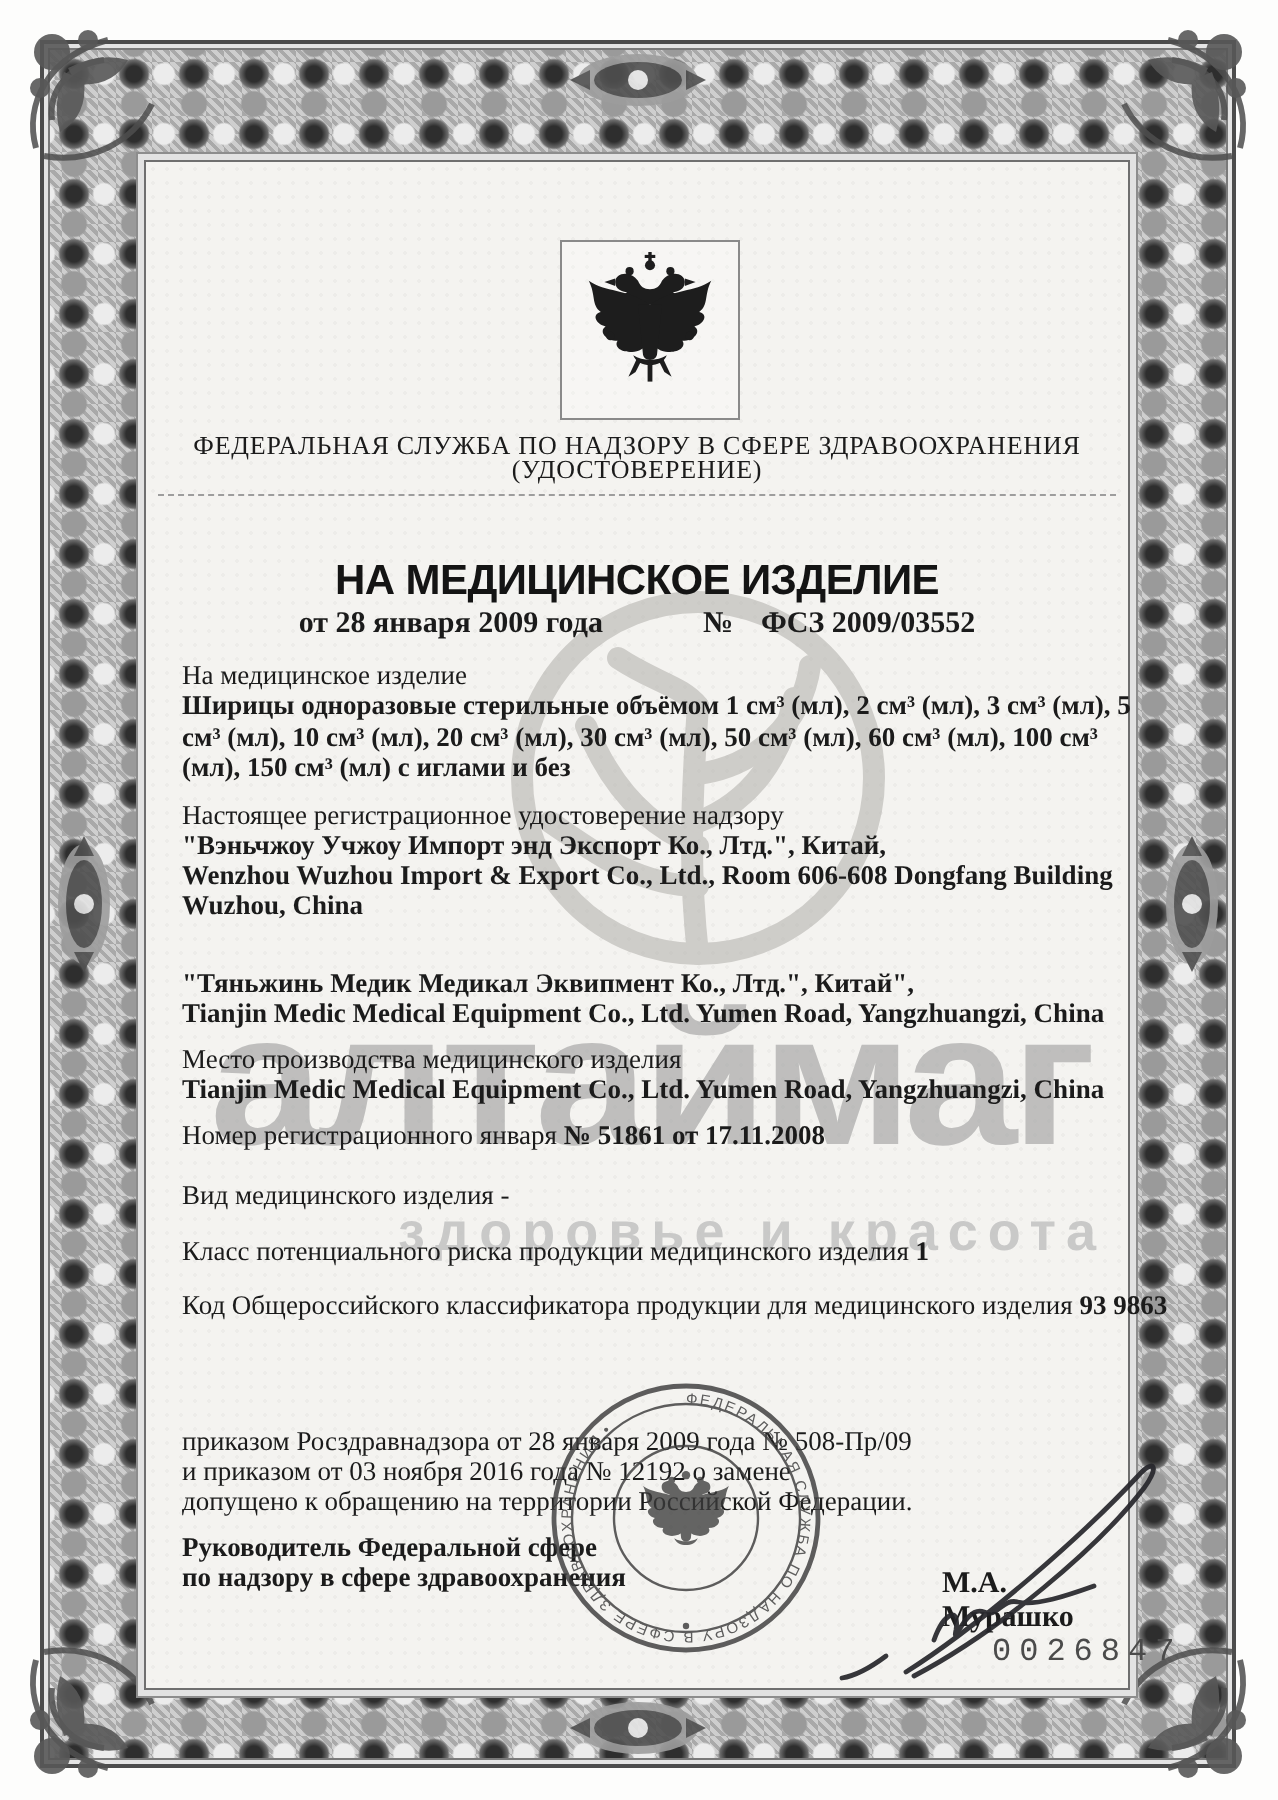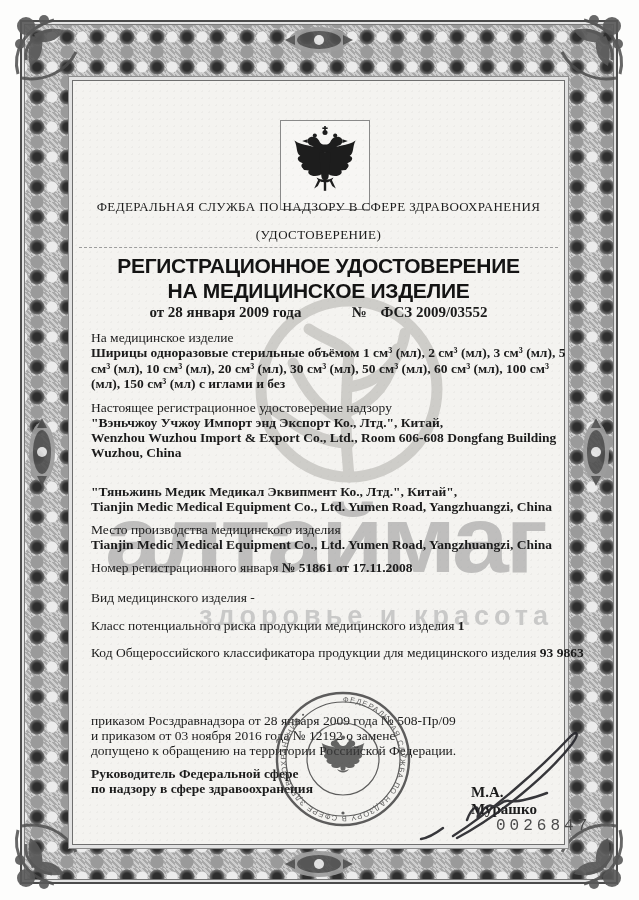--- a/index.html
+++ b/index.html
@@ -197,25 +197,24 @@
             <use href="#h" transform="translate(120,0) scale(-1,1)"></use>
             <path d="M50,44 L70,44 L66,84 C66,92 54,92 54,84 Z"></path>
             <path d="M46,86 C50,97 70,97 74,86 C66,91 54,91 46,86 Z"></path>
             <path d="M49,89 L42,104 L48,100 L52,92 Z"></path>
               <path d="M71,89 L78,104 L72,100 L68,92 Z"></path>
             <path d="M58,92 L58,108 L62,108 L62,92 Z"></path>
           </g>
         </svg>
       </div>
 
-      <div class="txt center authority" style="top:118px">ФЕДЕРАЛЬНАЯ СЛУЖБА ПО НАДЗОРУ В СФЕРЕ ЗДРАВООХРАНЕНИЯ</div>
+      <div class="txt center authority" style="top:134px">ФЕДЕРАЛЬНАЯ СЛУЖБА ПО НАДЗОРУ В СФЕРЕ ЗДРАВООХРАНЕНИЯ</div>
       <div class="txt center authority" style="top:146px">(УДОСТОВЕРЕНИЕ)</div>
       <div class="divider" style="top:166px"></div>
 
-      <div class="txt center big-title" style="top:173px">РЕГИСТРАЦИОННОЕ УДОСТОВЕРЕНИЕ</div>
       <div class="txt center big-title" style="top:198px">НА МЕДИЦИНСКОЕ ИЗДЕЛИЕ</div>
 
       <div class="txt dateline" style="top:223px;left:0;width:100%">
         <span>от 28 января 2009 года</span>
         <span class="gap"></span>
         <span>№</span>
         <span>ФСЗ 2009/03552</span>
       </div>
 
       <div class="txt body-line" style="top:249px">На медицинское изделие</div>

